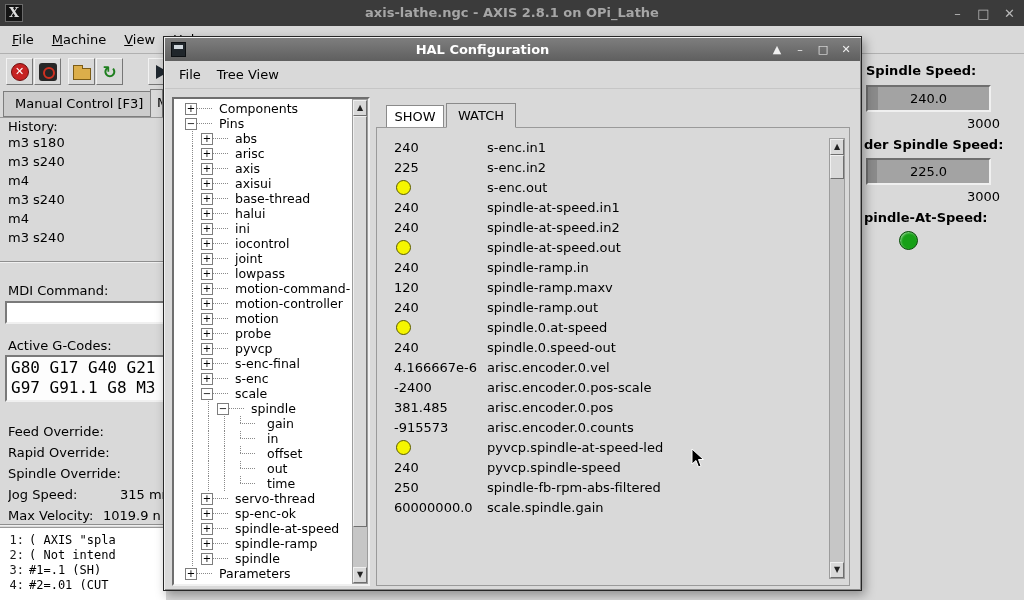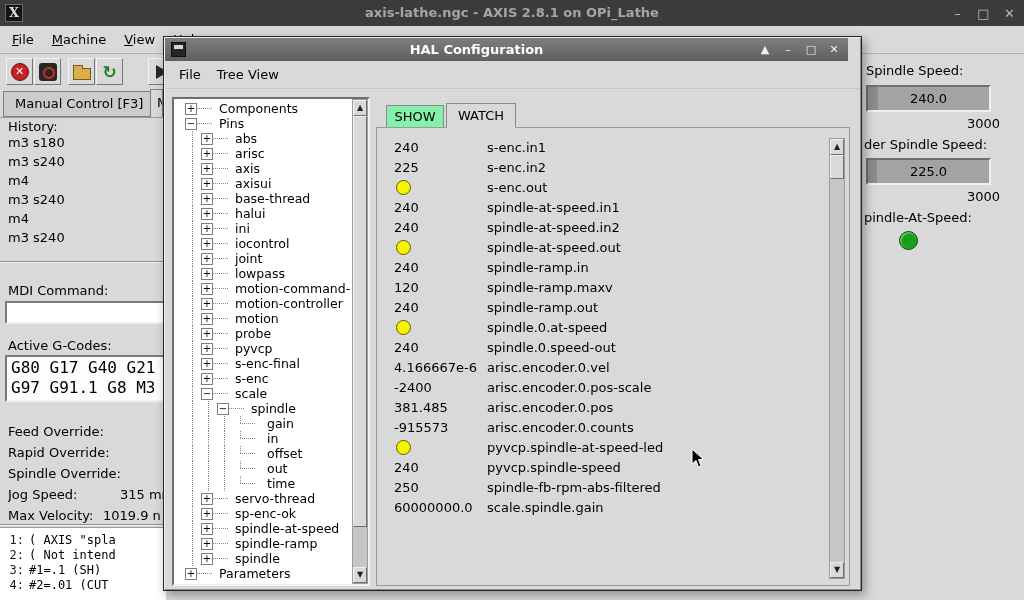--- a/index.html
+++ b/index.html
@@ -55,34 +55,34 @@
     font-family:"DejaVu Sans Mono","Liberation Mono",monospace; font-size:16px; line-height:20px;
     padding:1px 4px; white-space:nowrap; overflow:hidden; }
   .ov-row { position:absolute; left:8px; width:158px; height:18px; white-space:nowrap; overflow:hidden; }
   .ov-val { position:absolute; white-space:nowrap; }
   #preview { position:absolute; left:0; top:527px; width:166px; height:73px; background:#fff;
     border-top:1px solid #9a9a9a; font-family:"DejaVu Sans Mono","Liberation Mono",monospace;
     font-size:12px; padding-top:5px; overflow:hidden; }
   .pline { height:15px; line-height:15px; white-space:pre; }
   .pnum { display:inline-block; width:24px; text-align:right; margin-right:5px; color:#1a1a1a; }
   
-  .vlabel { position:absolute; font-weight:normal; white-space:nowrap; }
+  .vlabel { position:absolute; font-weight:bold; white-space:nowrap; }
   .vbar { position:absolute; left:866px; width:125px; height:27px; background:#a3a3a3;
     border:2px solid; border-color:#6f6f6f #f0f0f0 #f0f0f0 #6f6f6f; }
   .vbar .fill { position:absolute; left:0; top:0; bottom:0; background:#8b8b8b; }
   .vbar .vtext { position:absolute; left:0; right:0; top:0; bottom:0; display:flex;
     align-items:center; justify-content:center; }
   .vscale { position:absolute; left:866px; width:134px; text-align:right; }
   #led-green { position:absolute; left:899px; top:231px; width:19px; height:19px; border-radius:50%;
     border:1px solid #0c4d0c; box-shadow:inset 1px 1px 2px rgba(255,255,255,.5); }
   
   #hal { position:absolute; left:163px; top:36px; width:699px; height:555px; background:#d9d9d9;
     border:1px solid #262626; z-index:10;
     box-shadow: inset 1px 1px 0 #f0f0f0, inset -1px -1px 0 #8c8c8c, 3px 4px 10px rgba(0,0,0,.35); }
-  #hal-titlebar { position:absolute; left:1px; right:13px; top:1px; height:23px;
+  #hal-titlebar { position:absolute; left:1px; right:1px; top:1px; height:23px;
     background:linear-gradient(#7e7e7e,#5f5f5f); }
   #hal-icon { position:absolute; left:6px; top:4px; width:15px; height:15px; background:#20262b; border:1px solid #0c0f12; }
   #hal-icon::before { content:""; position:absolute; left:2px; top:2px; right:2px; height:4px; background:#cfd6dc; }
   #hal-title { position:absolute; left:80px; right:140px; top:0; height:23px; line-height:23px;
     text-align:center; color:#fff; font-weight:bold; }
   #hal-buttons { position:absolute; right:6px; top:0; height:23px; display:flex; align-items:center; gap:7px; }
   #hal-buttons span { color:#f0f0f0; font-size:11px; width:16px; text-align:center; }
   #hal-menubar { position:absolute; left:1px; right:1px; top:24px; height:28px; display:flex;
     align-items:center; padding-left:6px; border-bottom:1px solid #c6c6c6; }
   .hmitem { padding:3px 8px; }
@@ -103,21 +103,21 @@
   
   .sbtrack { background:#c6c6c6; border:1px solid #9c9c9c; }
   .sb-btn { position:absolute; left:0; right:0; height:16px; background:#d9d9d9; border:1px solid;
     border-color:#f0f0f0 #6f6f6f #6f6f6f #f0f0f0; color:#222; font-size:8px; text-align:center; line-height:14px; }
   .sb-up { top:0; } .sb-down { bottom:0; }
   .sb-thumb { position:absolute; left:0; right:0; background:#d9d9d9; border:1px solid;
     border-color:#f0f0f0 #6f6f6f #6f6f6f #f0f0f0; }
   #tree-scroll { position:absolute; right:0; top:0; bottom:0; width:16px; }
   #tree-thumb { top:16px; height:calc(100% - 72px); }
   
-  .tab { position:absolute; text-align:center; border:1px solid #8a8a8a; background:#86efac;
+  .tab { position:absolute; text-align:center; border:1px solid #8a8a8a; background:#ffffff;
     height:39px; line-height:21px; top:68px; z-index:2; }
   .tab.active { background:#d9d9d9; height:25px; line-height:24px; top:66px;
     border-bottom:1px solid #d9d9d9; z-index:4; }
   #watch-pane { position:absolute; left:212px; top:90px; width:474px; height:459px; background:#d9d9d9;
     border:1px solid #9a9a9a; z-index:3; }
   #watch-rows { position:absolute; left:2px; top:9px; right:24px; bottom:2px; overflow:hidden; }
   .wrow { height:20px; display:flex; align-items:center; }
   .wval { width:108px; padding-left:15px; flex:none; white-space:nowrap; }
   .wled { width:15px; height:15px; border-radius:50%; border:1px solid #5b5b00; margin-left:17px;
     margin-right:76px; flex:none; }

